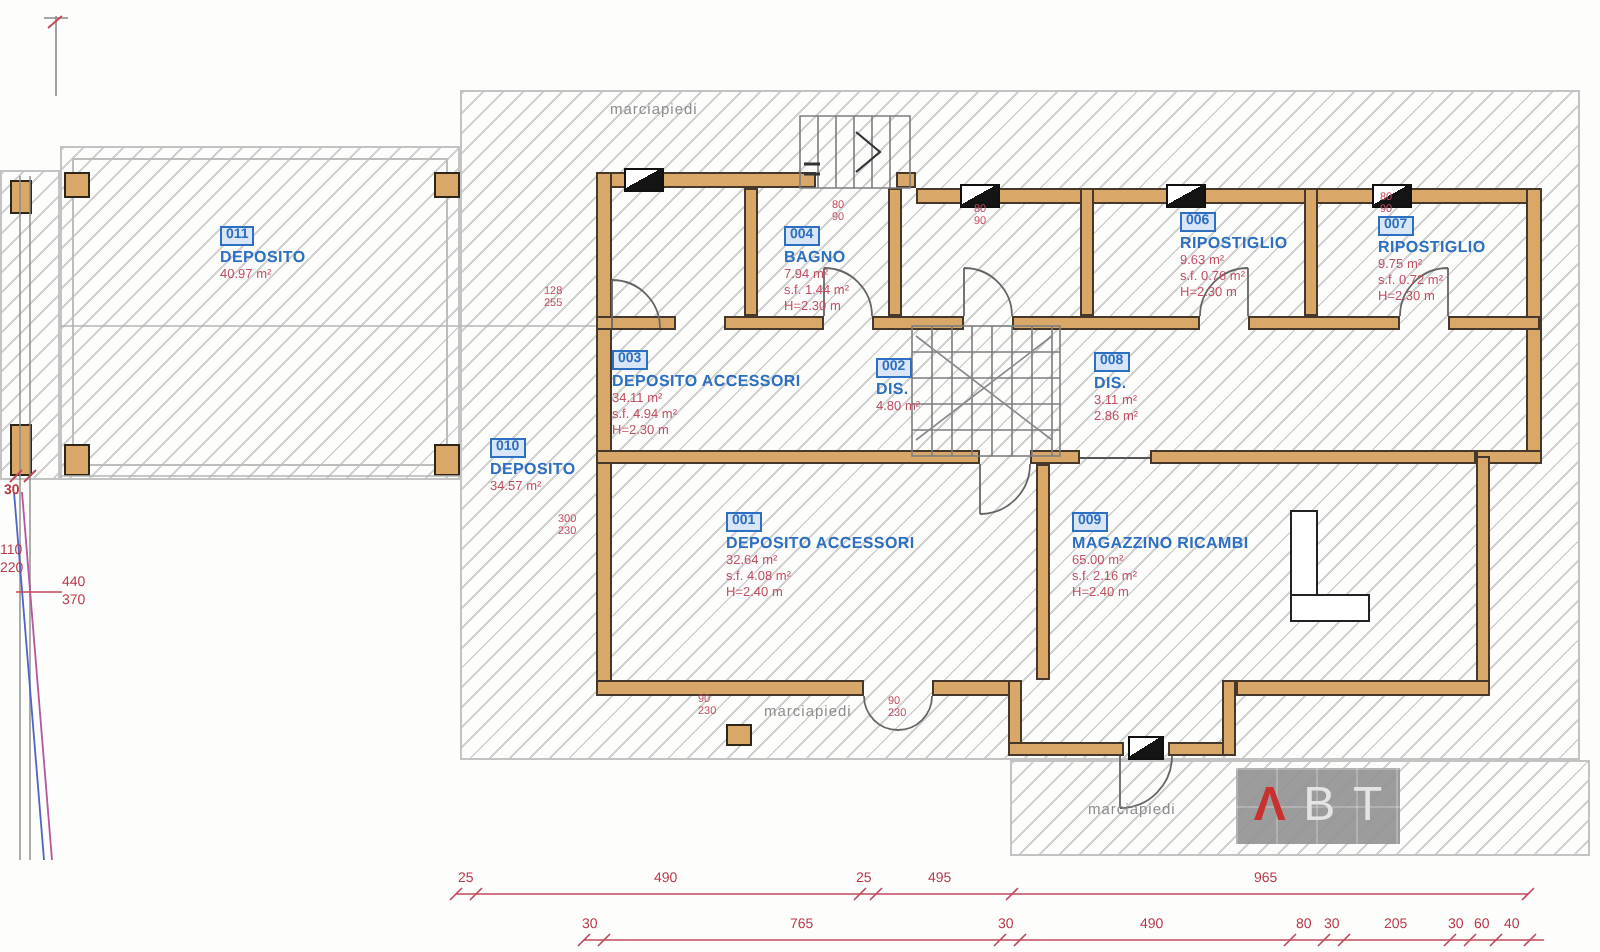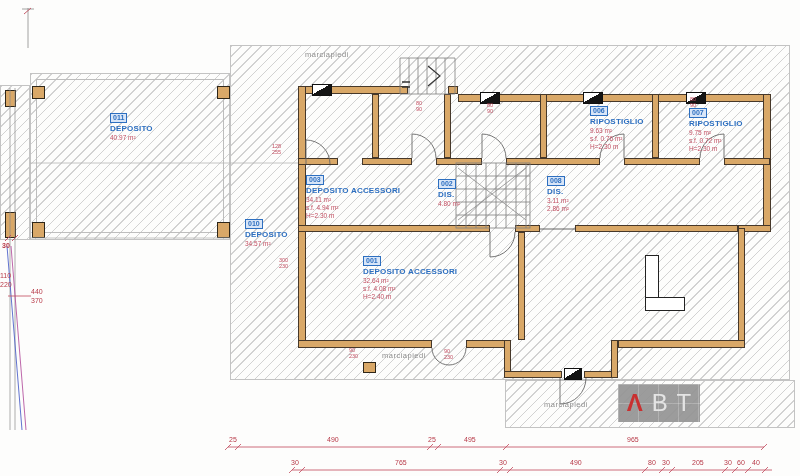--- a/index.html
+++ b/index.html
@@ -137,20 +137,27 @@
   <div class="room" style="left:110px;top:106px">
     <span class="rno">011</span>
     <div class="rname">DEPOSITO</div>
     <div class="rinfo">40.97 m²</div>
   </div>
   <div class="room" style="left:245px;top:212px">
     <span class="rno">010</span>
     <div class="rname">DEPOSITO</div>
     <div class="rinfo">34.57 m²</div>
   </div>
+  <div class="room" style="left:392px;top:106px">
+    <span class="rno">004</span>
+    <div class="rname">BAGNO</div>
+    <div class="rinfo">7.94 m²</div>
+    <div class="rinfo">s.f. 1.44 m²</div>
+    <div class="rinfo">H=2.30 m</div>
+  </div>
   <div class="room" style="left:590px;top:99px">
     <span class="rno">006</span>
     <div class="rname">RIPOSTIGLIO</div>
     <div class="rinfo">9.63 m²</div>
     <div class="rinfo">s.f. 0.76 m²</div>
     <div class="rinfo">H=2.30 m</div>
   </div>
   <div class="room" style="left:689px;top:101px">
     <span class="rno">007</span>
     <div class="rname">RIPOSTIGLIO</div>
@@ -174,20 +181,27 @@
     <span class="rno">008</span>
     <div class="rname">DIS.</div>
     <div class="rinfo">3.11 m²</div>
     <div class="rinfo">2.86 m²</div>
   </div>
   <div class="room" style="left:363px;top:249px">
     <span class="rno">001</span>
     <div class="rname">DEPOSITO ACCESSORI</div>
     <div class="rinfo">32.64 m²</div>
     <div class="rinfo">s.f. 4.08 m²</div>
+    <div class="rinfo">H=2.40 m</div>
+  </div>
+  <div class="room" style="left:536px;top:249px">
+    <span class="rno">009</span>
+    <div class="rname">MAGAZZINO RICAMBI</div>
+    <div class="rinfo">65.00 m²</div>
+    <div class="rinfo">s.f. 2.16 m²</div>
     <div class="rinfo">H=2.40 m</div>
   </div>
 
   <div class="wmark" style="left:272px;top:143px">
     <div>128</div>
       <div>255</div>
     </div>
   <div class="wmark" style="left:279px;top:257px">
     <div>300</div>
       <div>230</div>

